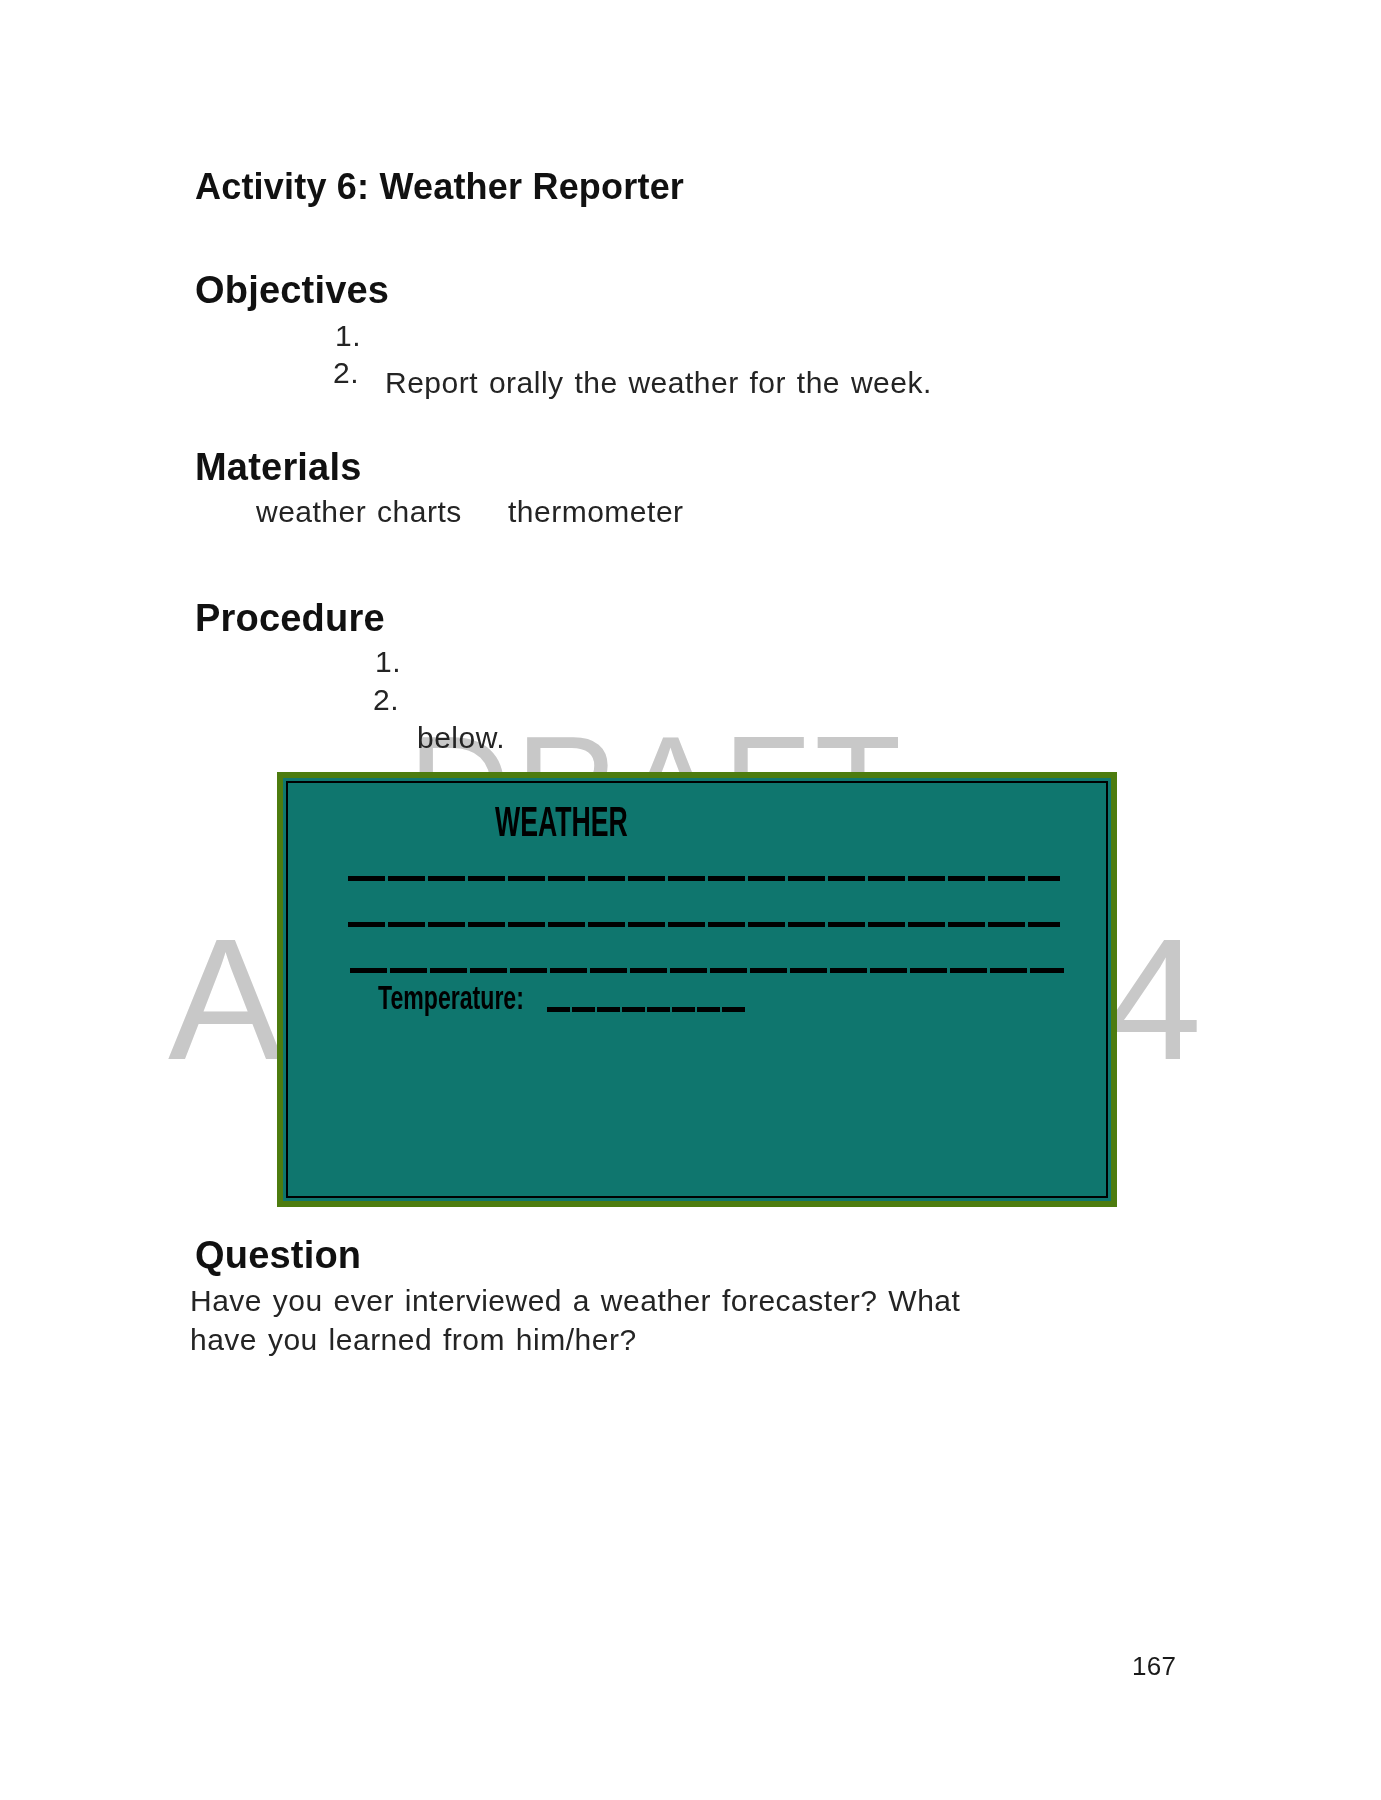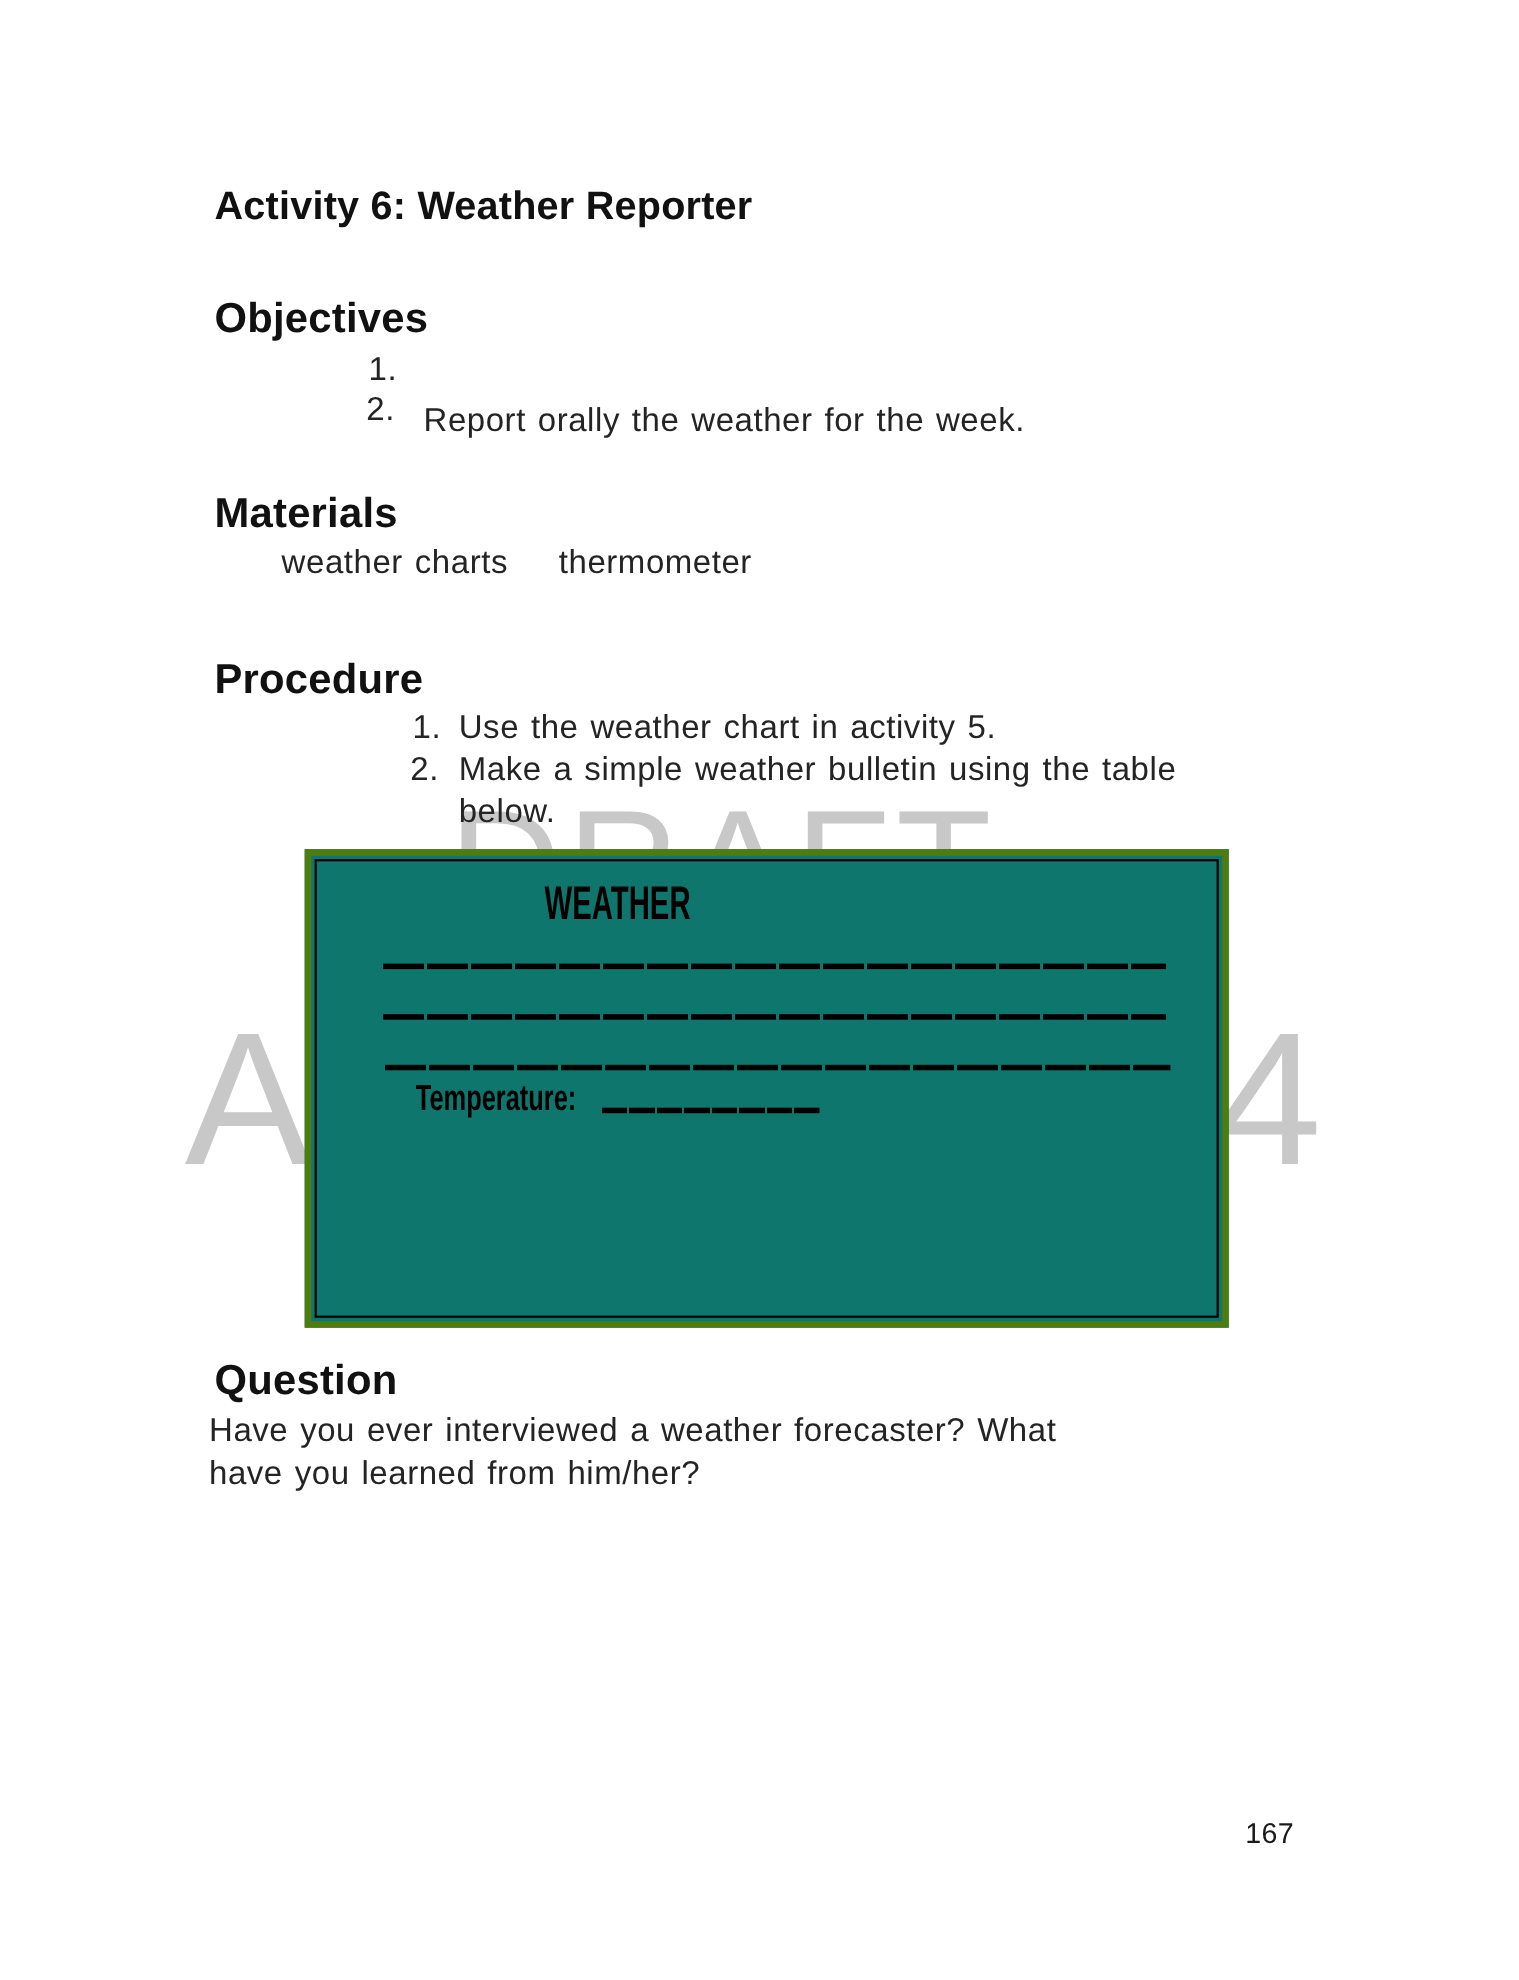--- a/index.html
+++ b/index.html
@@ -72,23 +72,21 @@
     <div class="abs body-t" style="left:335px;top:316px;">1.</div>
     <div class="abs body-t" style="left:333px;top:353px;">2.</div>
     <div class="abs body-t" style="left:385px;top:363px;">Report orally the weather for the week.</div>
 
     <div class="abs h" style="left:195px;top:443px;">Materials</div>
     <div class="abs body-t" style="left:256px;top:492px;">weather charts</div>
     <div class="abs body-t" style="left:508px;top:492px;">thermometer</div>
 
     <div class="abs h" style="left:195px;top:594px;">Procedure</div>
     <div class="abs body-t" style="left:375px;top:642px;">1.</div>
-    <div class="abs body-t" style="left:417px;top:642px;">Use the weather chart in activity 5.</div>
     <div class="abs body-t" style="left:373px;top:680px;">2.</div>
-    <div class="abs body-t" style="left:417px;top:680px;">Make a simple weather bulletin using the table</div>
     <div class="abs body-t" style="left:417px;top:718px;">below.</div>
 
     <div class="bbox">
       <div class="bbox-inner"></div>
       <div class="abs cond weather-title">WEATHER</div>
       <div class="dash dash-1"></div>
       <div class="dash dash-2"></div>
       <div class="dash dash-3"></div>
       <div class="abs cond temp-label">Temperature:</div>
       <div class="dash-temp"></div>

